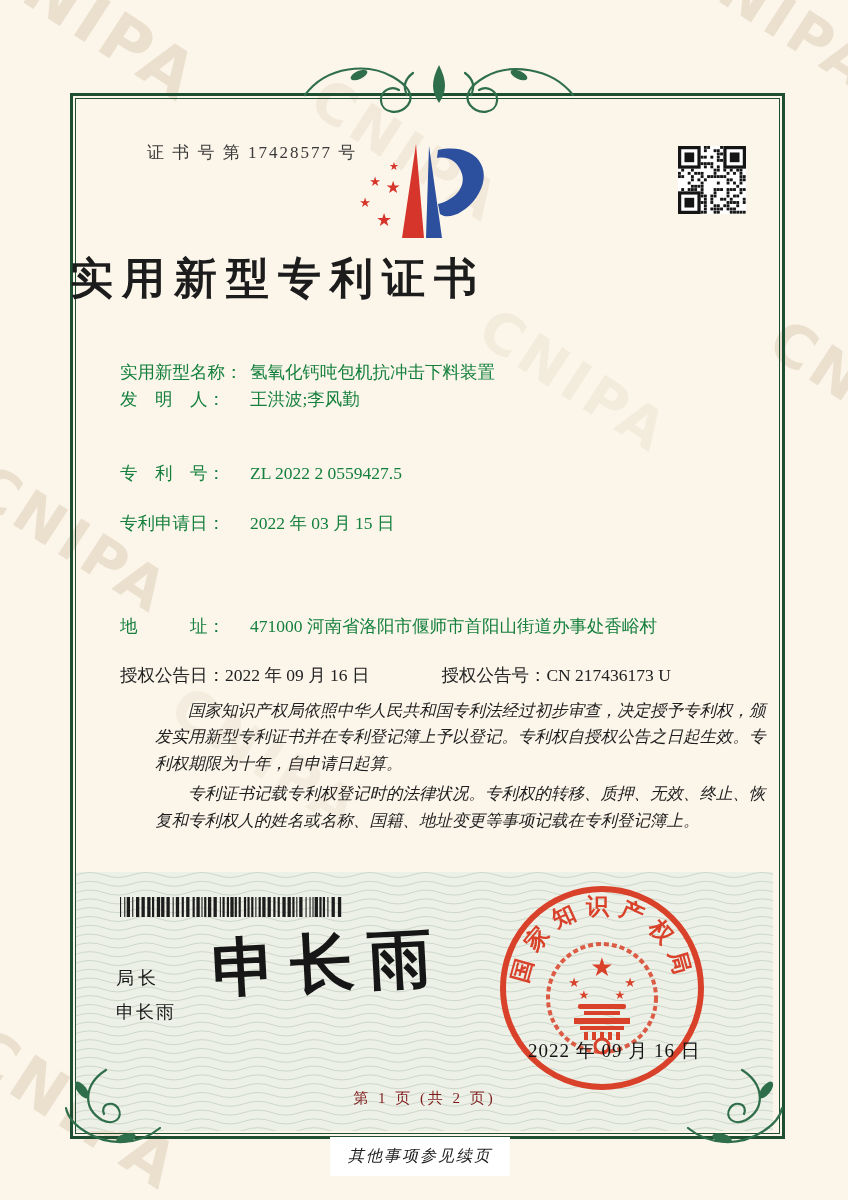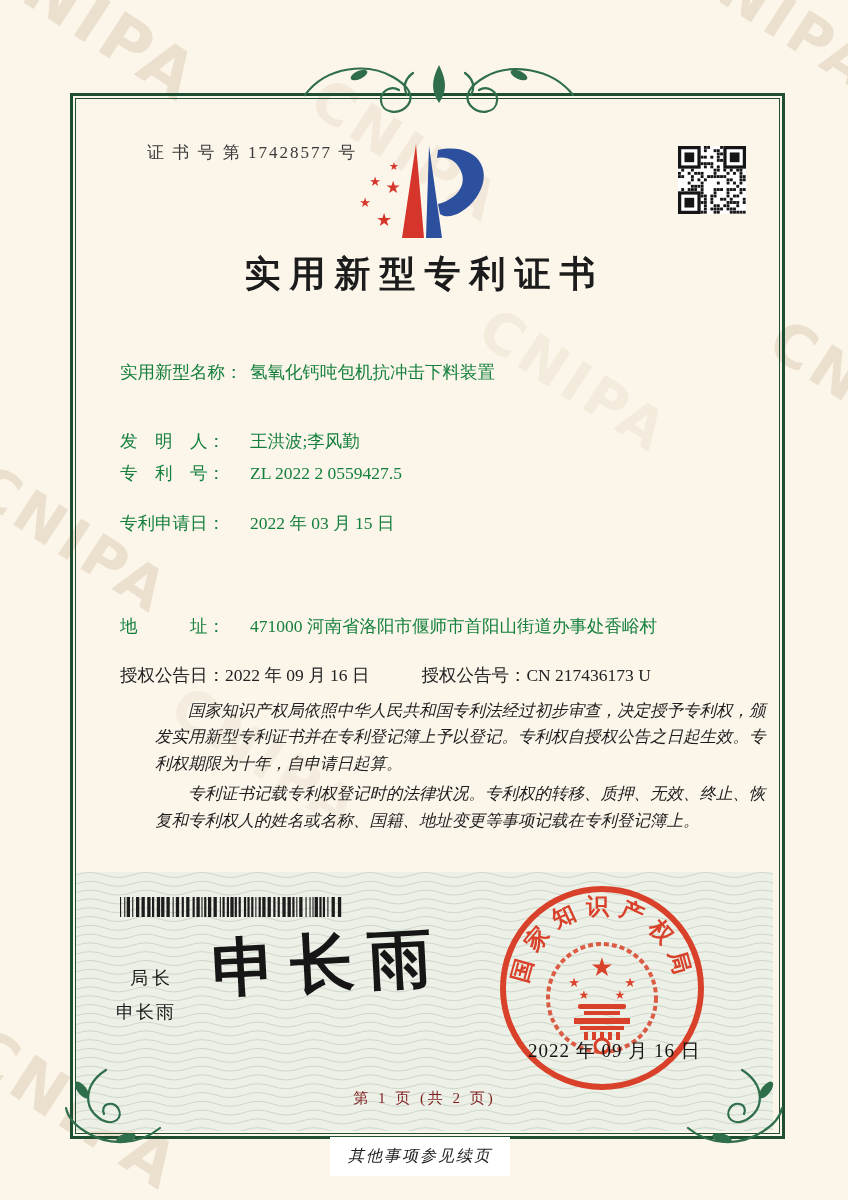--- a/index.html
+++ b/index.html
@@ -28,36 +28,36 @@
   .border-inner{position:absolute;inset:2px;border:1px solid #1e4f33;}
 
   .orn-top{position:absolute;left:293px;top:55px;width:292px;height:72px;}
   .orn-bl{position:absolute;left:56px;top:1066px;width:108px;height:84px;}
   .orn-br{position:absolute;left:684px;top:1066px;width:108px;height:84px;transform:scaleX(-1);}
 
   .cert-no{position:absolute;left:104px;top:141px;font-size:17px;letter-spacing:2px;color:#3a3a3a;margin-left:43px;}
   .logo{position:absolute;left:352px;top:134px;width:152px;height:120px;}
   .qr{position:absolute;left:678px;top:146px;width:68px;height:68px;}
 
-  .title{position:absolute;left:70px;width:709px;top:250px;text-align:center;
-         font-size:36px;font-weight:700;letter-spacing:9px;color:#1c1c1c;}
+  .title{position:absolute;left:70px;width:709px;top:250px;text-align:left;
+         font-size:43px;font-weight:700;letter-spacing:9px;color:#1c1c1c;}
 
   .field{position:absolute;left:120px;font-size:17.5px;white-space:nowrap;}
   .flabel{display:inline-block;min-width:130px;color:#15803d;}
   .fvalue{color:#15803d;}
-  .f0{top:360px}.f1{top:429px}.f2{top:461px}.f3{top:511px}.f4{top:562px}.f5{top:614px}
+  .f0{top:360px}.f1{top:387px}.f2{top:461px}.f3{top:511px}.f4{top:562px}.f5{top:614px}
   .grant{top:663px}
-  .grant2{margin-left:52px;}
+  .grant2{margin-left:72px;}
 
   .paras{position:absolute;left:118px;top:698px;width:618px;margin-left:37px;}
   .paras p{margin:0 0 4px 0;font-size:16.5px;line-height:1.6;text-indent:2em;color:#1d1d1d;font-style:italic;}
 
   .barcode{position:absolute;left:120px;top:897px;width:225px;height:20px;}
 
-  .director-role{position:absolute;left:116px;top:966px;font-size:18px;letter-spacing:4px;color:#1a1a1a;margin-left:14px;}
+  .director-role{position:absolute;left:116px;top:966px;font-size:18px;letter-spacing:4px;color:#1a1a1a;}
   .director-name{position:absolute;left:116px;top:1000px;font-size:18px;letter-spacing:2px;color:#1a1a1a;}
   .signature{position:absolute;left:212px;top:920px;font-size:64px;font-weight:700;letter-spacing:14px;
              color:#161616;transform:rotate(-3deg);white-space:nowrap;}
 
   .seal{position:absolute;left:496px;top:882px;width:212px;height:212px;opacity:.94;}
   .seal-date{position:absolute;left:528px;top:1038px;font-size:19px;color:#141414;
              letter-spacing:1px;white-space:nowrap;}
 
   .page-number{position:absolute;left:70px;width:709px;top:1089px;text-align:center;
                font-size:15px;letter-spacing:3px;color:#7f1d1d;}

